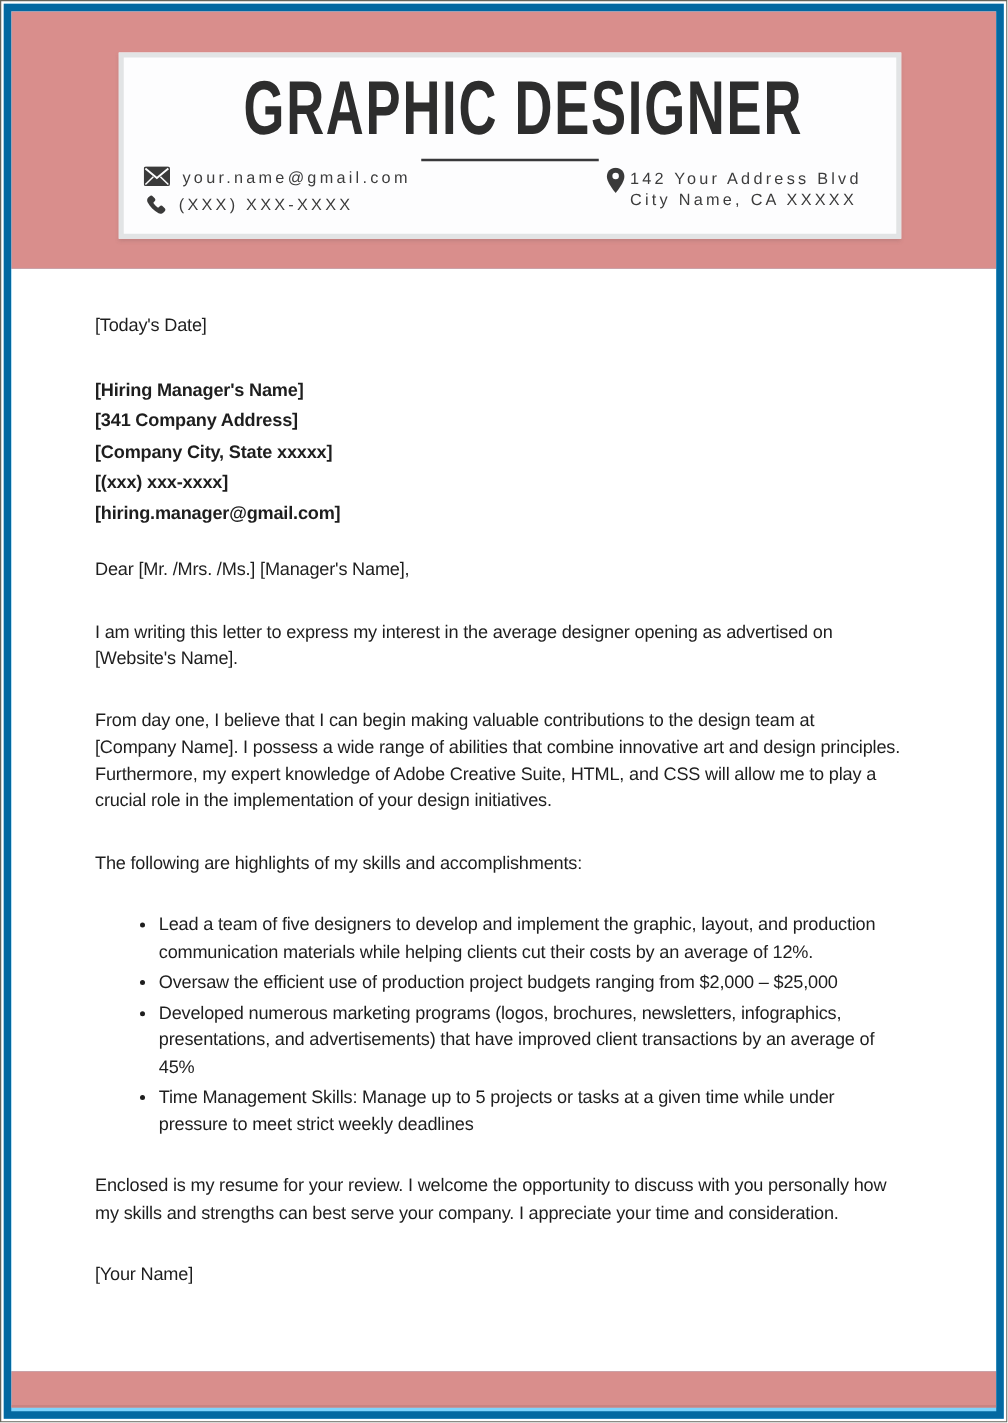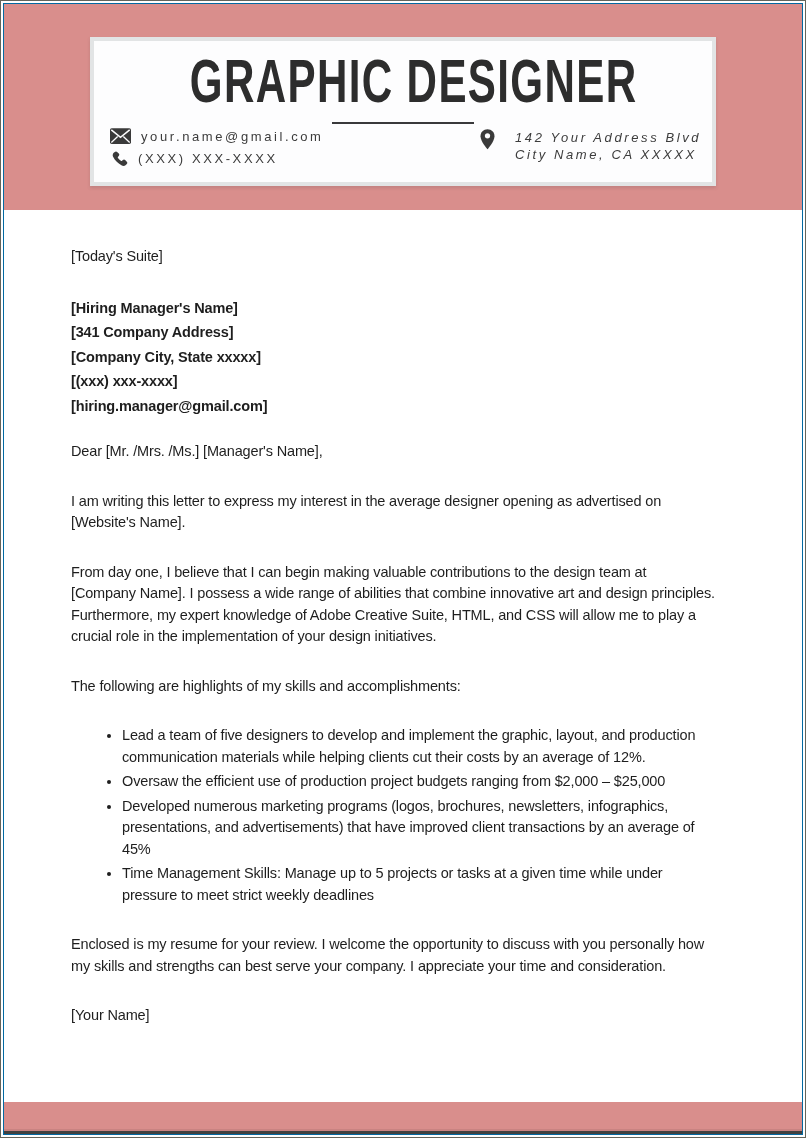--- a/index.html
+++ b/index.html
@@ -8,22 +8,22 @@
 
   .page {
     width: 806px; height: 1138px;
     border: 1px solid #64645b;
     padding: 2px;
     background: #ffffff;
     position: relative;
   }
   .inner {
     width: 100%; height: 100%;
-    border: 1px solid #0369a1;
-    background: #404040;
+    border: 6px solid #0369a1;
+    background: #7dd3fc;
     display: flex; flex-direction: column;
     overflow: hidden;
   }
 
   
   .band-top {
     height: 206px; flex: none;
     background: #d98e8c;
     position: relative;
   }
@@ -54,21 +54,21 @@
     position: absolute;
     display: flex; gap: 10px;
     color: #3c3c3c;
   }
   .ctext {
     font-size: 13px; letter-spacing: 2.6px; line-height: 17px;
     color: #3c3c3c; white-space: nowrap;
   }
   .row-email { left: 16px; top: 87px; }
   .row-phone { left: 16px; top: 109px; }
-  .row-address { left: 386px; top: 88px; align-items: flex-start; gap: 20px; font-style: italic; }
+  .row-address { left: 386px; top: 88px; align-items: flex-start; gap: 4px; }
   .addr-lines { display: flex; flex-direction: column; }
   .icon { display: inline-flex; flex: none; }
 
   
   .letter {
     flex: 1;
     background: #ffffff;
     padding: 36px 60px 0 67px;
     font-size: 14.5px; letter-spacing: -0.15px;
     color: #1e1e1e;
@@ -131,21 +131,21 @@
               <span class="ctext">142 Your Address Blvd</span>
               <span class="ctext">City Name, CA XXXXX</span>
             </span>
           </div>
 
         </div>
       </div>
     </div>
 
     <div class="letter">
-      <p class="p">[Today's Suite]</p>
+      <p class="p">[Today's Date]</p>
 
       <div class="addr-block">
         <div>[Hiring Manager's Name]</div>
         <div>[341 Company Address]</div>
         <div>[Company City, State xxxxx]</div>
         <div>[(xxx) xxx-xxxx]</div>
         <div>[hiring.manager@gmail.com]</div>
       </div>
 
       <p class="p">Dear [Mr. /Mrs. /Ms.] [Manager's Name],</p>

